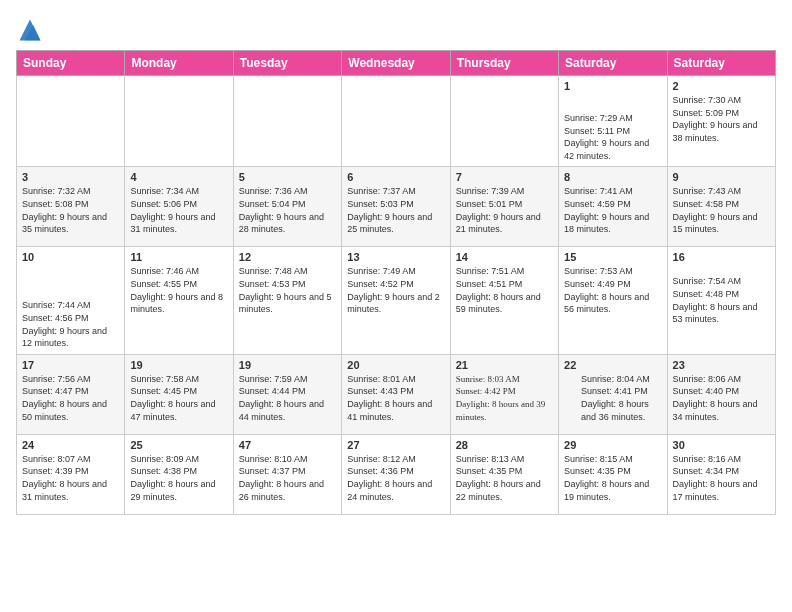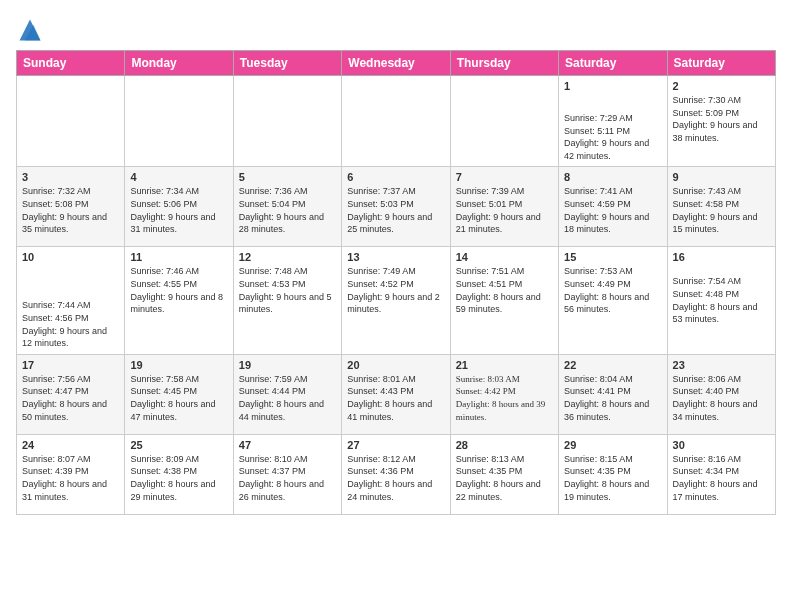--- a/index.html
+++ b/index.html
@@ -256,21 +256,21 @@
 Daylight: 8 hours and 41 minutes.</div>
           </td>
           <td>
             <span class="day-number">21</span>
             <div class="day-info" style="white-space: pre-line; font-family: Liberation Serif, serif;">Sunrise: 8:03 AM
 Sunset: 4:42 PM
 Daylight: 8 hours and 39 minutes.</div>
           </td>
           <td>
             <span class="day-number">22</span>
-            <div class="day-info" style="white-space: pre-line;">Sunrise: 8:04 AM
+            <div class="day-info" style="white-space: pre-line; margin-left: 17px;">Sunrise: 8:04 AM
 Sunset: 4:41 PM
 Daylight: 8 hours and 36 minutes.</div>
           </td>
           <td>
             <span class="day-number">23</span>
             <div class="day-info" style="white-space: pre-line;">Sunrise: 8:06 AM
 Sunset: 4:40 PM
 Daylight: 8 hours and 34 minutes.</div>
           </td>
         </tr>

